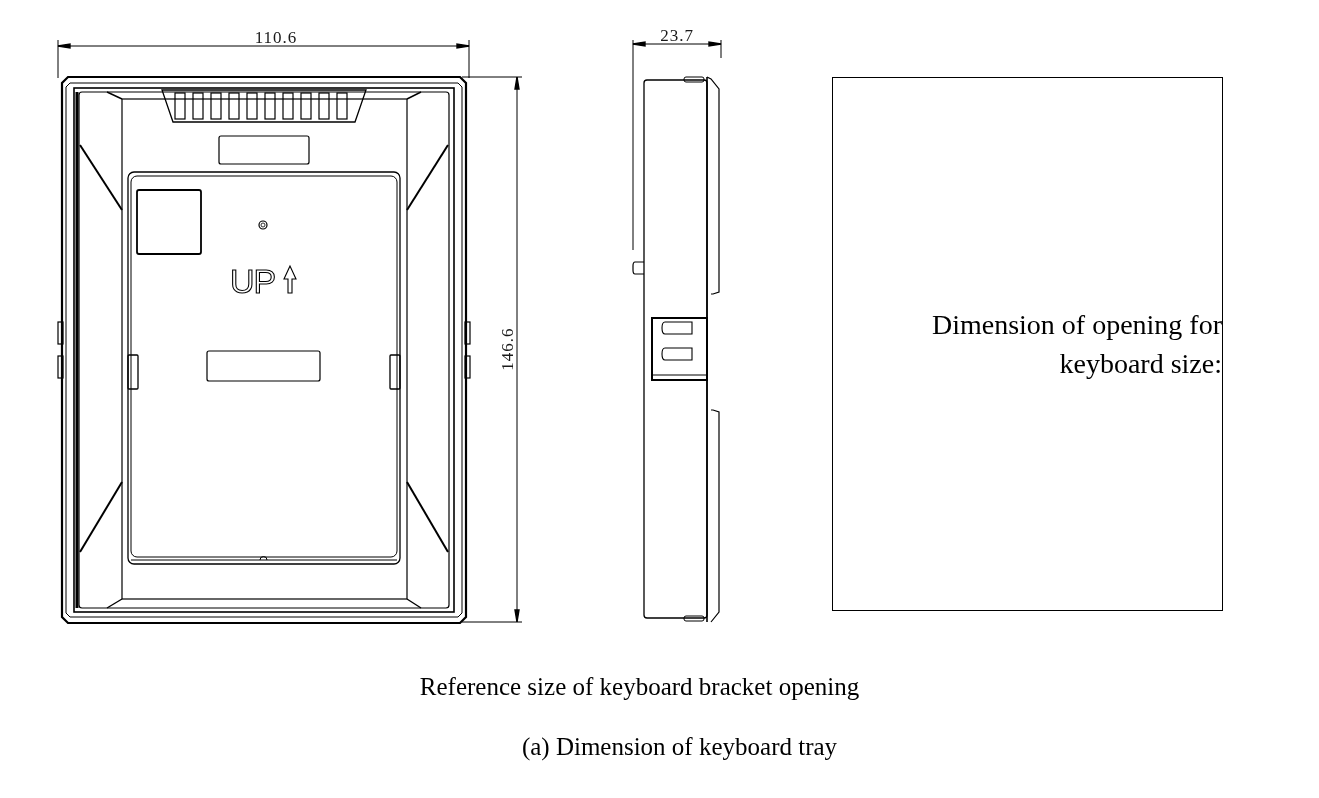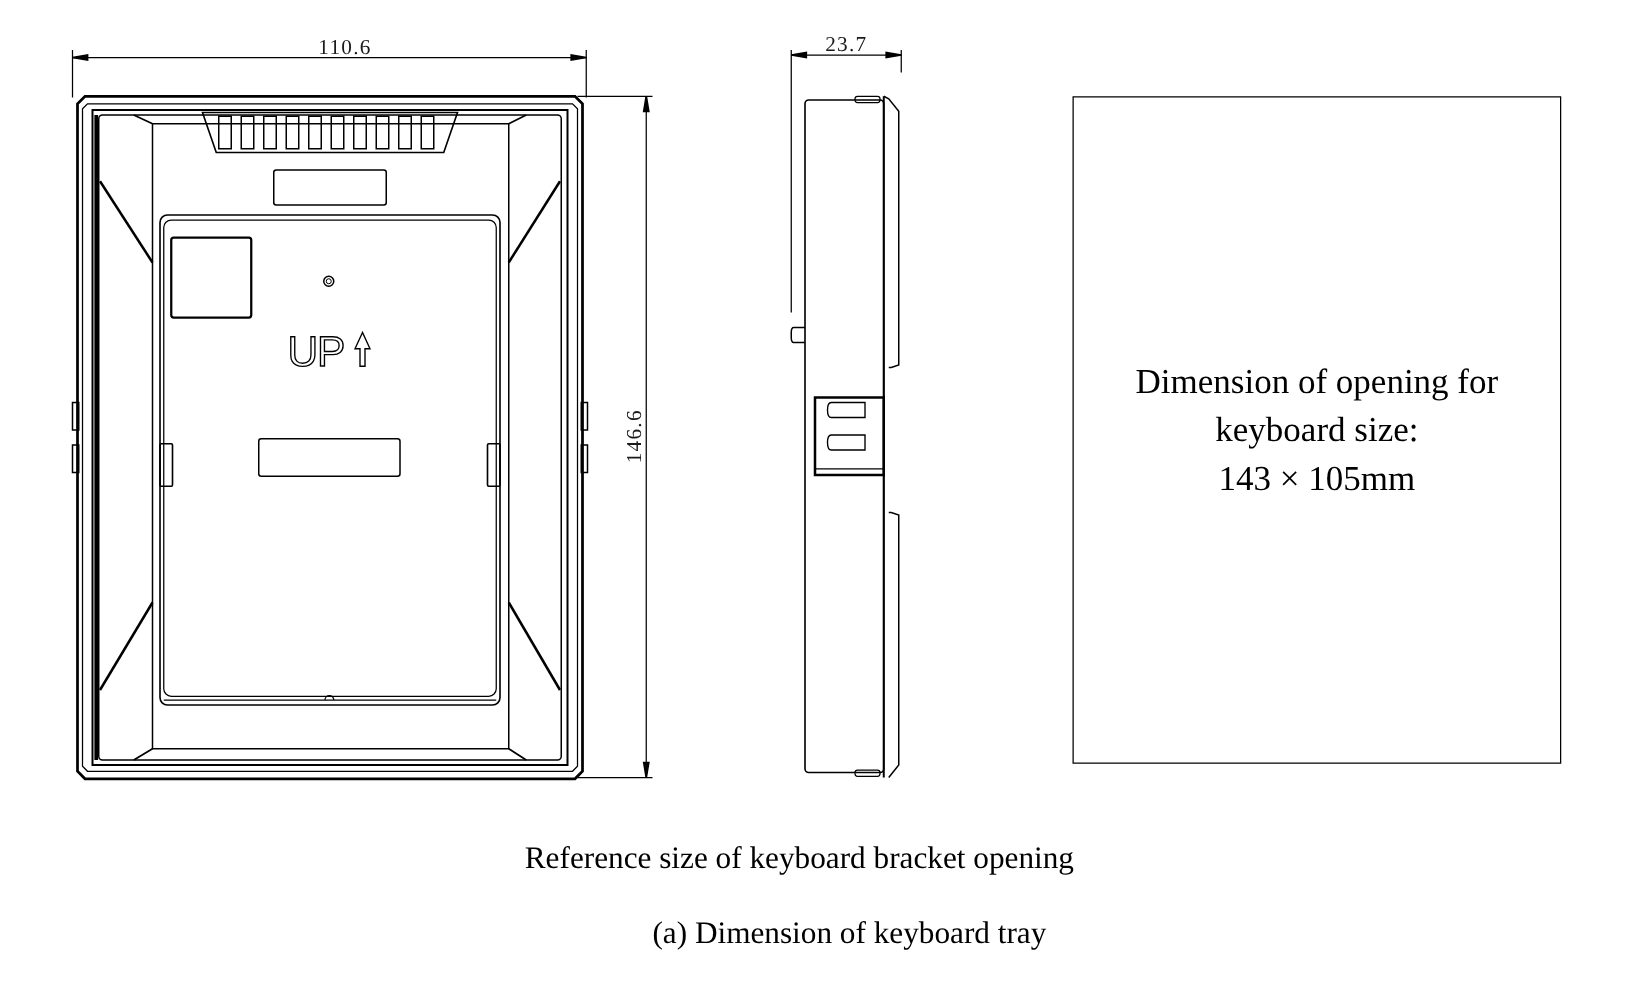--- a/index.html
+++ b/index.html
@@ -1,19 +1,19 @@
 <!DOCTYPE html>
 <html><head>
   <meta charset="utf-8">
   <style>
     html, body { margin:0; padding:0; background:#ffffff; }
     body { width:1319px; height:798px; position:relative; overflow:hidden; font-family:"Liberation Serif", serif; color:#000; }
     svg.drawing { position:absolute; left:0; top:0; }
     .dim-text { font-family:"Liberation Serif", serif; font-size:17px; fill:#1a1a1a; letter-spacing:1px; }
-    .note-box { position:absolute; left:858px; top:77px; width:391px; height:534px; border:1.5px solid #000; box-sizing:border-box; display:flex; flex-direction:column; align-items:center; justify-content:center; text-align:center; font-size:28px; line-height:39px; }
+    .note-box { position:absolute; left:832px; top:77px; width:391px; height:534px; border:1.5px solid #000; box-sizing:border-box; display:flex; flex-direction:column; align-items:flex-end; justify-content:center; text-align:center; font-size:28px; line-height:39px; }
     .note-box span { display:block; }
     .caption { position:absolute; left:0; width:1319px; text-align:center; font-size:25px; }
     .cap1 { top:673px; padding-left:0; left:-20px; }
     .cap2 { top:733px; left:20px; }
   </style>
 </head>
 <body>
 
 <svg class="drawing" width="1319" height="798" viewBox="0 0 1319 798" xmlns="http://www.w3.org/2000/svg">
   <g fill="none" stroke="#000" stroke-width="1.4">
@@ -116,17 +116,16 @@
 
   <g>
     <text x="230" y="293" font-family="Liberation Sans, sans-serif" font-size="34" fill="#fff" stroke="#000" stroke-width="1.1" letter-spacing="-1">UP</text>
     <path d="M290,266 L284,279 L288,279 L288,293 L292,293 L292,279 L296,279 Z" fill="#fff" stroke="#000" stroke-width="1.1"></path>
   </g>
 </svg>
 
 <div class="note-box">
   <span>Dimension of opening for</span>
   <span>keyboard size:</span>
-  <span>143 × 105mm</span>
 </div>
 
 <div class="caption cap1">Reference size of keyboard bracket opening</div>
 <div class="caption cap2">(a) Dimension of keyboard tray</div>
 
 </body></html>

